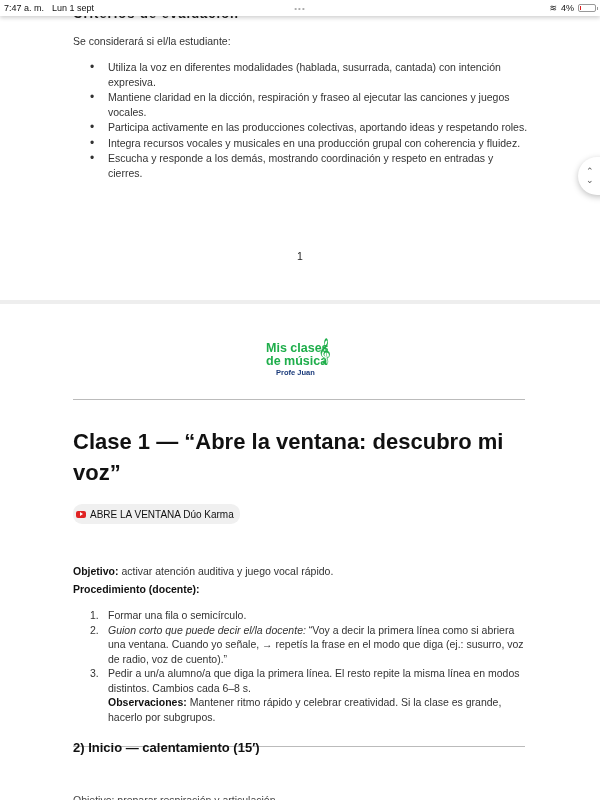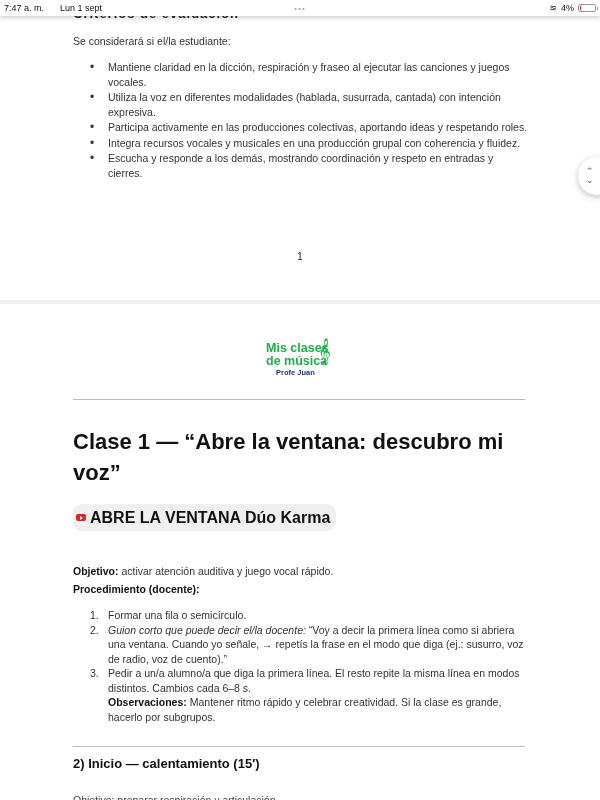--- a/index.html
+++ b/index.html
@@ -6,21 +6,21 @@
     html, body { width: 600px; height: 800px; overflow: hidden; background: #ffffff; }
     body { font-family: "Liberation Sans", sans-serif; color: #222; position: relative; }
 
     .status-bar {
       position: absolute; top: 0; left: 0; width: 600px; height: 16px;
       background: #ffffff; z-index: 10;
       box-shadow: 0 2px 4px rgba(0,0,0,0.18);
       font-size: 9px; color: #111;
       display: flex; align-items: center; padding: 0 4px;
     }
-    .status-left { display: flex; gap: 16px; }
+    .status-left { display: flex; gap: 8px; }
     .status-center { position: absolute; left: 50%; transform: translateX(-50%); color: #aaa; font-size: 8px; letter-spacing: 1px; }
     .status-right { margin-left: auto; display: flex; align-items: center; gap: 4px; }
     .battery { width: 18px; height: 8px; border: 1px solid #999; border-radius: 2px; position: relative; }
     .battery::before { content: ""; position: absolute; left: 1px; top: 1px; width: 1px; height: 4px; background: #e02020; }
     .battery::after { content: ""; position: absolute; right: -3px; top: 2px; width: 1px; height: 3px; background: #999; }
     .wifi { font-size: 9px; }
 
     .cut-heading {
       position: absolute; top: 6px; left: 73px; font-size: 13px; font-weight: bold; color: #222;
       letter-spacing: 1px;
@@ -48,24 +48,24 @@
     .logo { position: absolute; top: 38px; left: 266px; width: 70px; height: 48px; }
     .logo-line1, .logo-line2 { font-weight: bold; color: #1fae4b; font-size: 12.5px; line-height: 13px; }
     .logo-line3 { font-size: 7.5px; color: #1a3a7a; font-weight: bold; margin-left: 10px; line-height: 10px; }
     .logo-note { position: absolute; left: 52px; top: -4px; font-size: 22px; color: #1fae4b; }
 
     .hr { position: absolute; left: 73px; width: 452px; height: 1px; background: #bbb; }
 
     .doc-title { position: absolute; top: 122px; left: 73px; width: 460px; font-size: 22px; font-weight: bold; line-height: 31px; color: #111; }
 
     .yt-chip {
-      position: absolute; top: 200px; left: 73px; height: 27px;
+      position: absolute; top: 200px; left: 73px; height: 20px;
       background: #f0f0f0; border-radius: 9px;
       display: flex; align-items: center; padding: 0 6px 0 3px; gap: 4px;
-      font-size: 16px; font-weight: bold; color: #111;
+      font-size: 10px; font-weight: normal; color: #111;
     }
     .yt-icon { width: 10px; height: 7px; background: #e02424; border-radius: 2px; position: relative; }
     .yt-icon::after { content: ""; position: absolute; left: 4px; top: 1.5px; border-left: 3px solid #fff; border-top: 2px solid transparent; border-bottom: 2px solid transparent; }
 
     .h2 { position: absolute; left: 73px; font-size: 13px; font-weight: bold; color: #111; }
 
     .para { position: absolute; left: 73px; font-size: 10.5px; color: #333; line-height: 14px; }
     .para b { color: #111; }
 
     .steps { position: absolute; top: 304px; left: 90px; width: 440px; list-style: none; }
@@ -90,22 +90,22 @@
     <span class="wifi">≋</span>
     <span>4%</span>
     <span class="battery"></span>
   </div>
 </div>
 
 <div class="page1">
   <div class="cut-heading">Criterios de evaluación</div>
   <div class="intro">Se considerará si el/la estudiante:</div>
   <ul class="criteria">
+    <li>Utiliza la voz en diferentes modalidades (hablada, susurrada, cantada) con intención expresiva.</li>
     <li>Mantiene claridad en la dicción, respiración y fraseo al ejecutar las canciones y juegos vocales.</li>
-    <li>Utiliza la voz en diferentes modalidades (hablada, susurrada, cantada) con intención expresiva.</li>
     <li>Participa activamente en las producciones colectivas, aportando ideas y respetando roles.</li>
     <li>Integra recursos vocales y musicales en una producción grupal con coherencia y fluidez.</li>
     <li>Escucha y responde a los demás, mostrando coordinación y respeto en entradas y cierres.</li>
   </ul>
   <div class="page-num">1</div>
 </div>
 
 <div class="page-gap"></div>
 
 <div class="page2">
@@ -144,20 +144,20 @@
     </li>
     <li>
       <span class="num">3.</span>
       <span>Pedir a un/a alumno/a que diga la primera línea. El resto repite la misma línea en modos distintos. Cambios cada 6–8 s.</span><br>
       <b>Observaciones:</b><span> Mantener ritmo rápido y </span><span class="underlined">celebrar creatividad</span><span>. Si la clase es grande, hacerlo por subgrupos.</span>
     </li>
   </ul>
 
   <div class="hr" style="top: 442px;"></div>
 
-  <div class="h2" style="top: 452px;">2) Inicio — calentamiento (15′)</div>
+  <div class="h2" style="top: 436px;">2) Inicio — calentamiento (15′)</div>
   <div class="partial-line">Objetivo: preparar respiración y articulación...</div>
 </div>
 
 <div class="scroll-btn">
   <span>⌃</span>
   <span>⌄</span>
 </div>
 
 </body></html>

